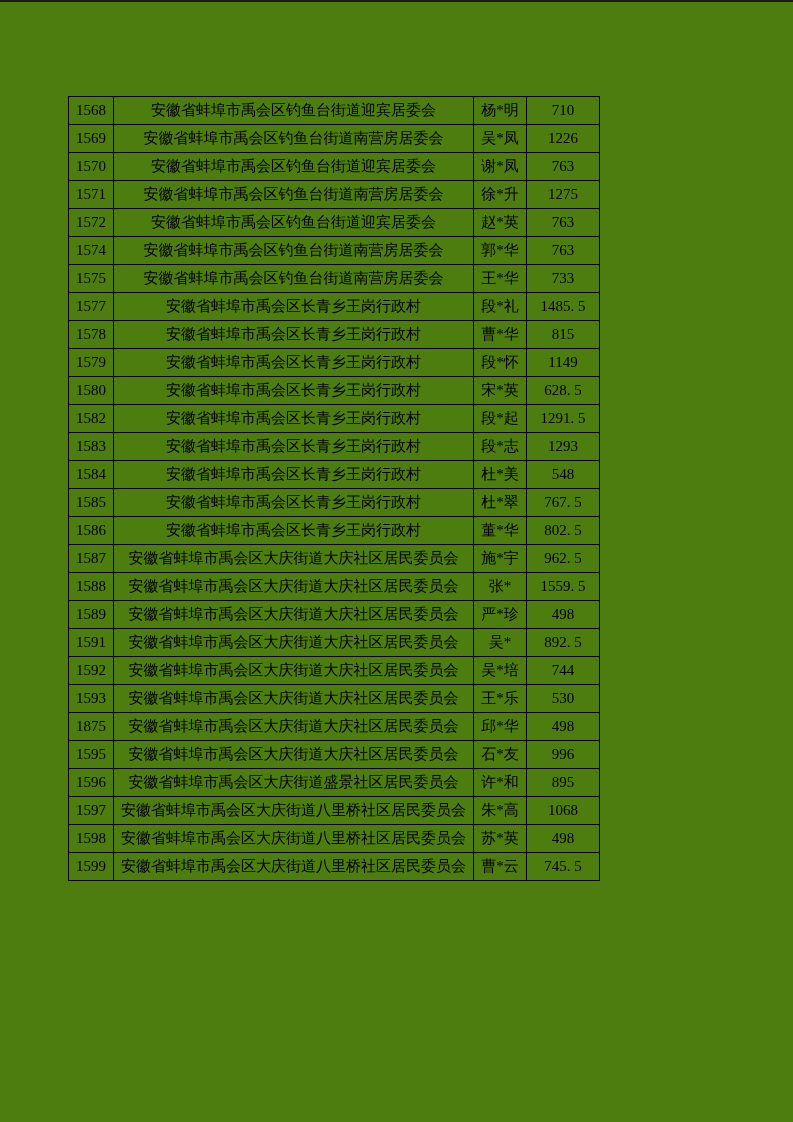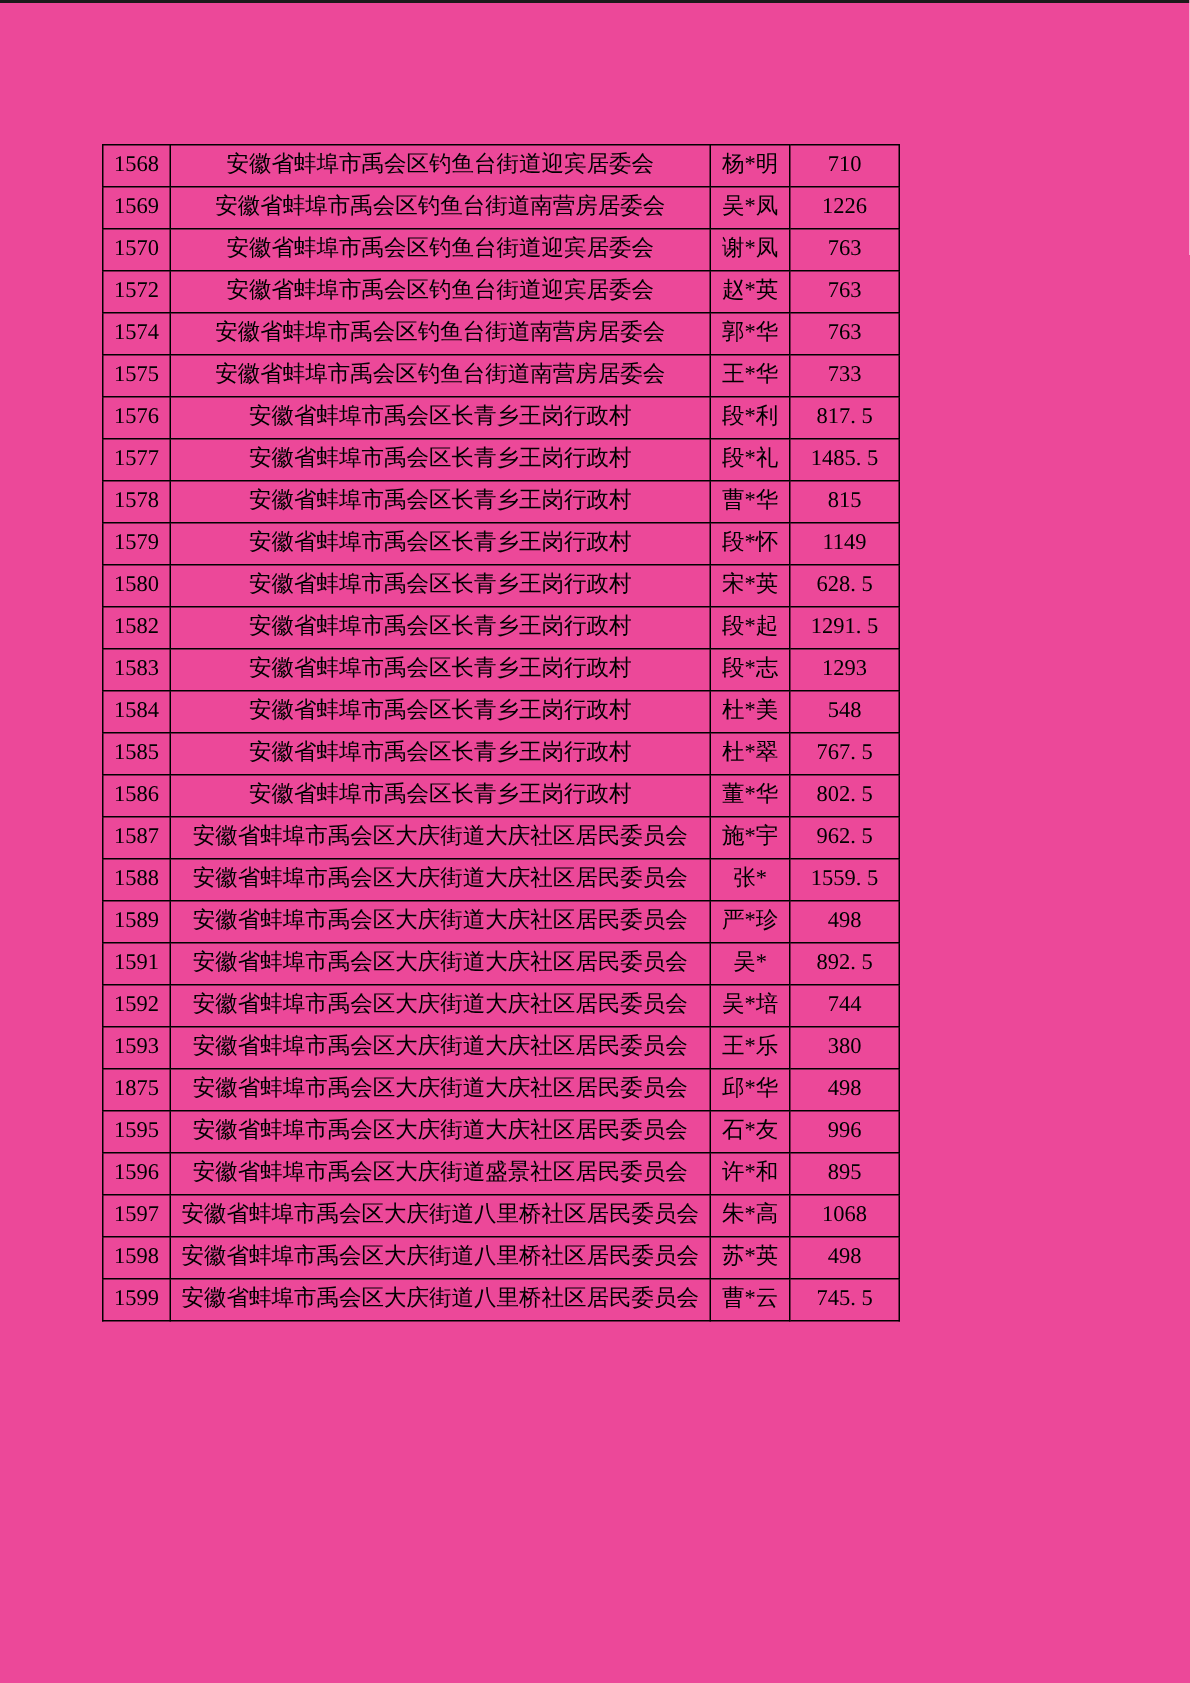--- a/index.html
+++ b/index.html
@@ -4,21 +4,21 @@
 <style>
   html, body {
     margin: 0;
     padding: 0;
     background: #ffffff;
   }
   .page {
     position: relative;
     width: 793px;
     height: 1122px;
-    background: #ec4899;
+    background: #4d7c0f;
     overflow: hidden;
     font-family: "Liberation Serif", "DejaVu Serif", serif;
     color: #000000;
   }
   .page-top-edge {
     position: absolute;
     top: 0;
     left: 0;
     width: 793px;
     height: 2px;
@@ -74,44 +74,44 @@
           <td>吴*凤</td>
           <td>1226</td>
         </tr>
         <tr>
           <td>1570</td>
           <td>安徽省蚌埠市禹会区钓鱼台街道迎宾居委会</td>
           <td>谢*凤</td>
           <td>763</td>
         </tr>
         <tr>
+          <td>1571</td>
+          <td>安徽省蚌埠市禹会区钓鱼台街道南营房居委会</td>
+          <td>徐*升</td>
+          <td>1275</td>
+        </tr>
+        <tr>
           <td>1572</td>
           <td>安徽省蚌埠市禹会区钓鱼台街道迎宾居委会</td>
           <td>赵*英</td>
           <td>763</td>
         </tr>
         <tr>
           <td>1574</td>
           <td>安徽省蚌埠市禹会区钓鱼台街道南营房居委会</td>
           <td>郭*华</td>
           <td>763</td>
         </tr>
         <tr>
           <td>1575</td>
           <td>安徽省蚌埠市禹会区钓鱼台街道南营房居委会</td>
           <td>王*华</td>
           <td>733</td>
         </tr>
         <tr>
-          <td>1576</td>
-          <td>安徽省蚌埠市禹会区长青乡王岗行政村</td>
-          <td>段*利</td>
-          <td>817. 5</td>
-        </tr>
-        <tr>
           <td>1577</td>
           <td>安徽省蚌埠市禹会区长青乡王岗行政村</td>
           <td>段*礼</td>
           <td>1485. 5</td>
         </tr>
         <tr>
           <td>1578</td>
           <td>安徽省蚌埠市禹会区长青乡王岗行政村</td>
           <td>曹*华</td>
           <td>815</td>
@@ -185,21 +185,21 @@
         <tr>
           <td>1592</td>
           <td>安徽省蚌埠市禹会区大庆街道大庆社区居民委员会</td>
           <td>吴*培</td>
           <td>744</td>
         </tr>
         <tr>
           <td>1593</td>
           <td>安徽省蚌埠市禹会区大庆街道大庆社区居民委员会</td>
           <td>王*乐</td>
-          <td>380</td>
+          <td>530</td>
         </tr>
         <tr>
           <td>1875</td>
           <td>安徽省蚌埠市禹会区大庆街道大庆社区居民委员会</td>
           <td>邱*华</td>
           <td>498</td>
         </tr>
         <tr>
           <td>1595</td>
           <td>安徽省蚌埠市禹会区大庆街道大庆社区居民委员会</td>

